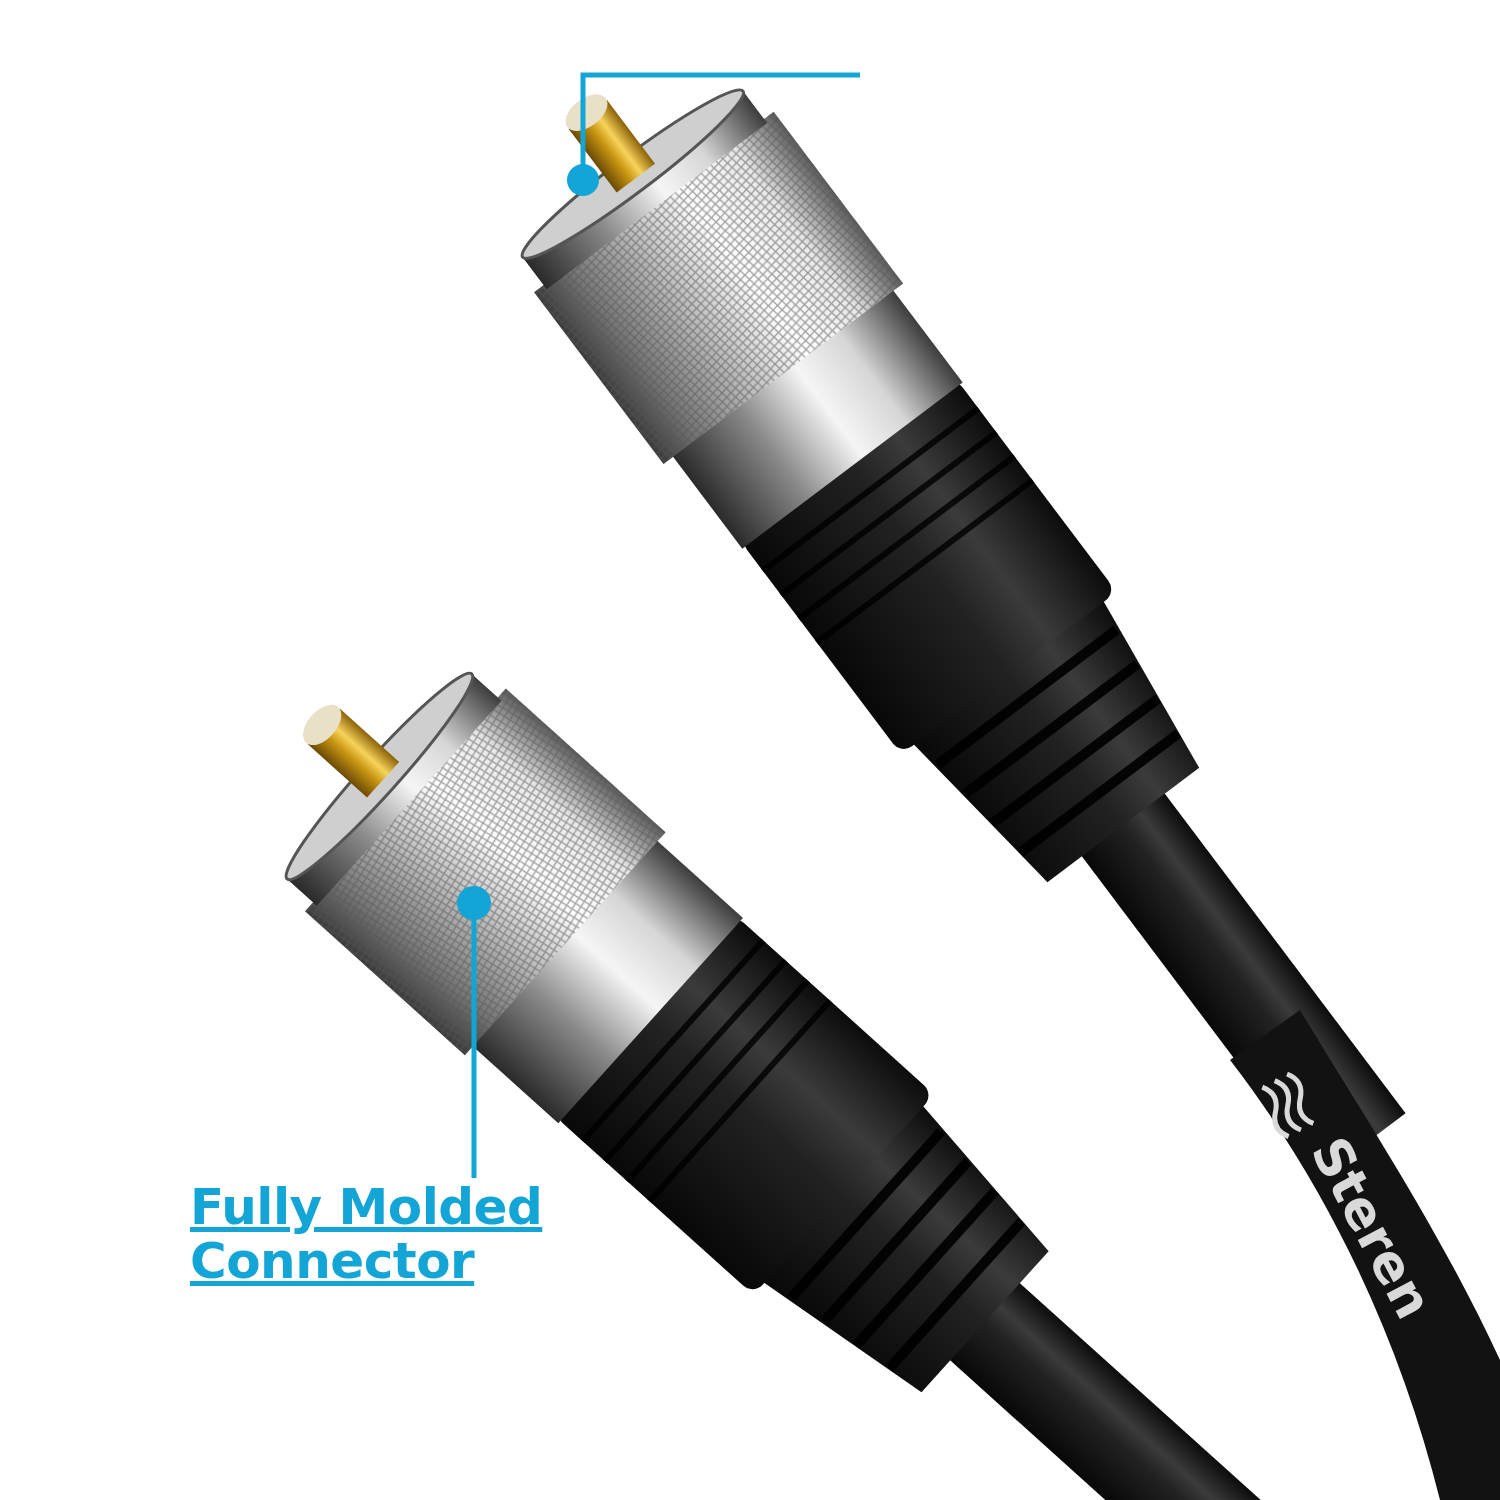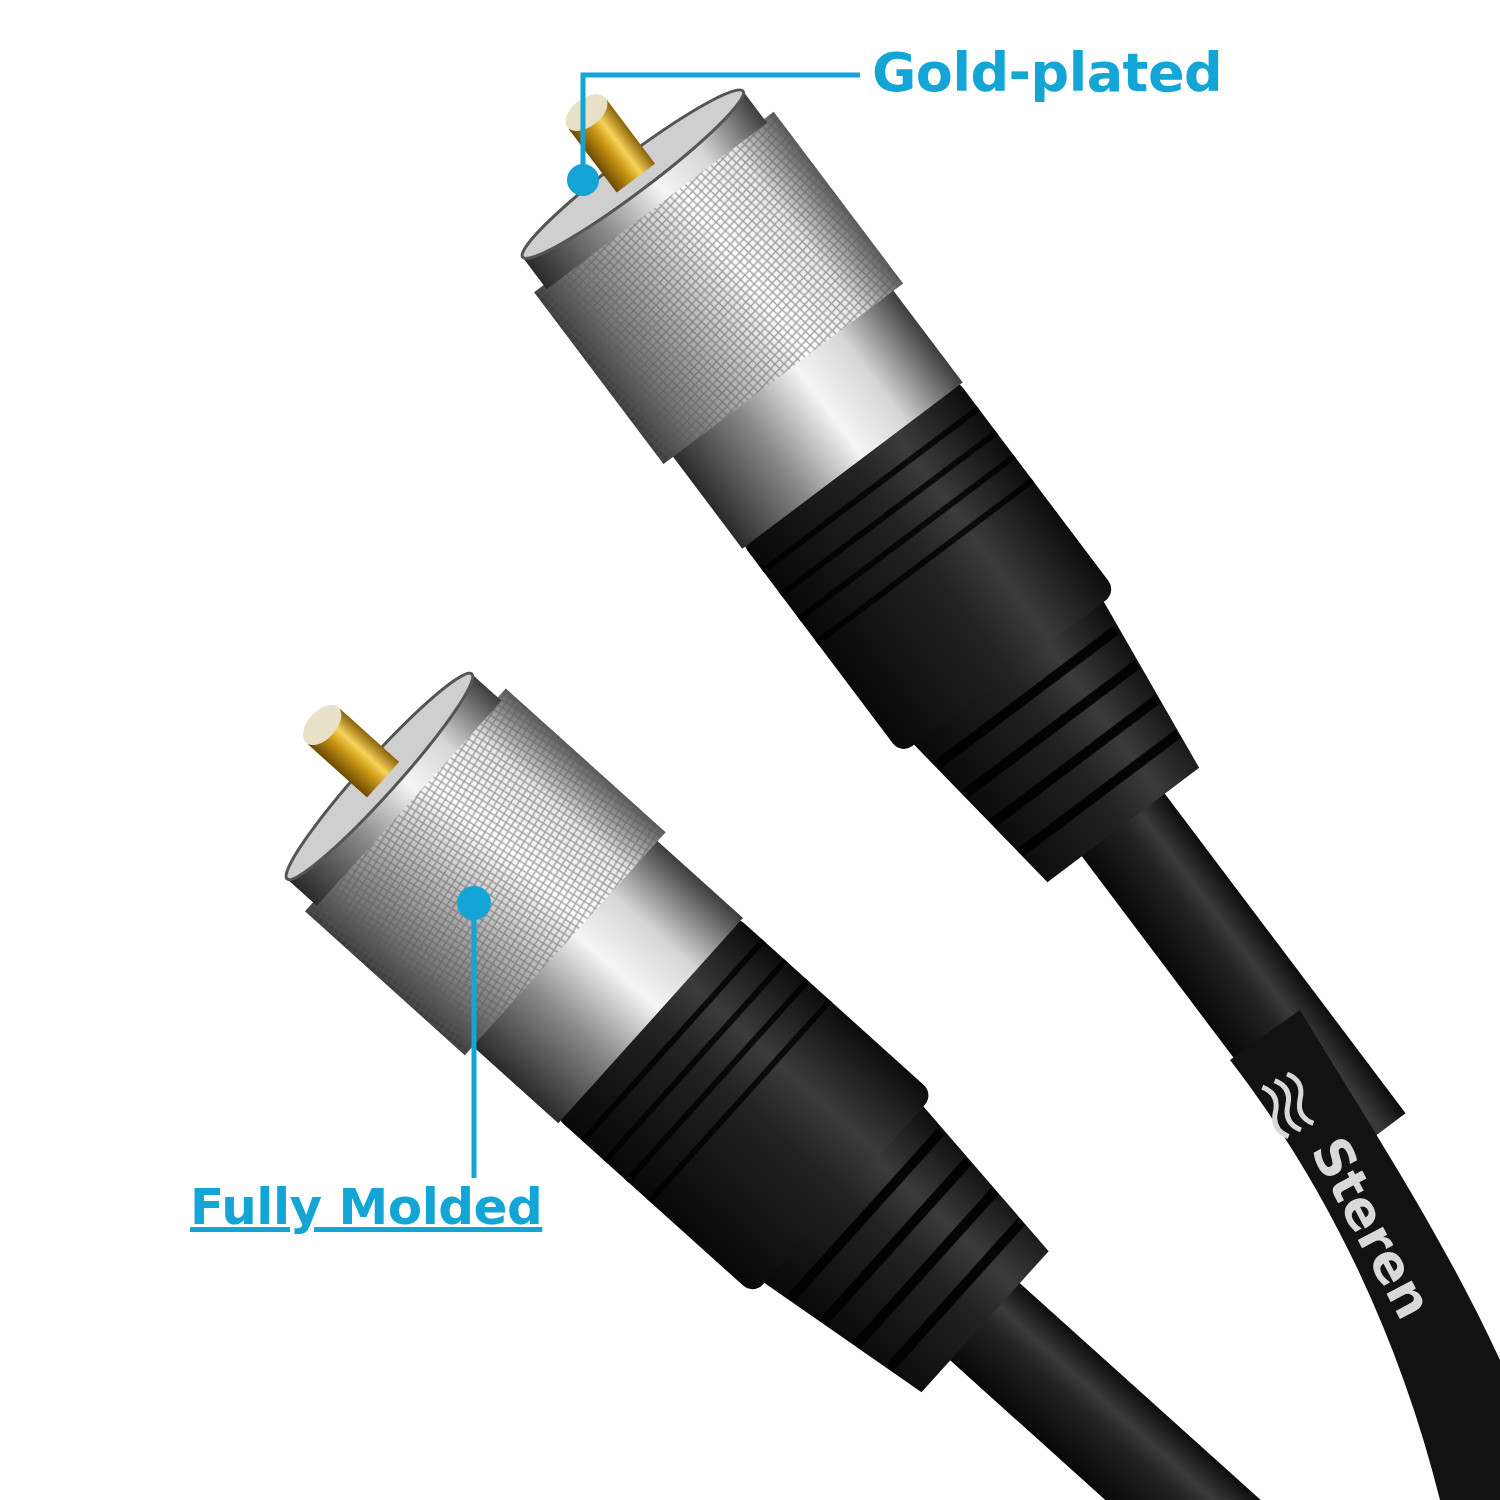--- a/index.html
+++ b/index.html
@@ -100,18 +100,18 @@
     <polyline points="860,75 583,75 583,178" fill="none" stroke="#12a5d6" stroke-width="5"></polyline>
     <circle cx="583" cy="180" r="16" fill="#12a5d6"></circle>
   </g>
   <g>
     <line x1="474" y1="905" x2="474" y2="1178" stroke="#12a5d6" stroke-width="5"></line>
     <circle cx="474" cy="903" r="17" fill="#12a5d6"></circle>
   </g>
 </svg>
 
 <div class="callout-text" id="callout-top">
-  <span>Gold-plated</span>
 </div>
 
 <div class="callout-text" id="callout-bottom">
   <span>Fully Molded</span>
+  <span>Connector</span>
 </div>
 
 </body></html>

